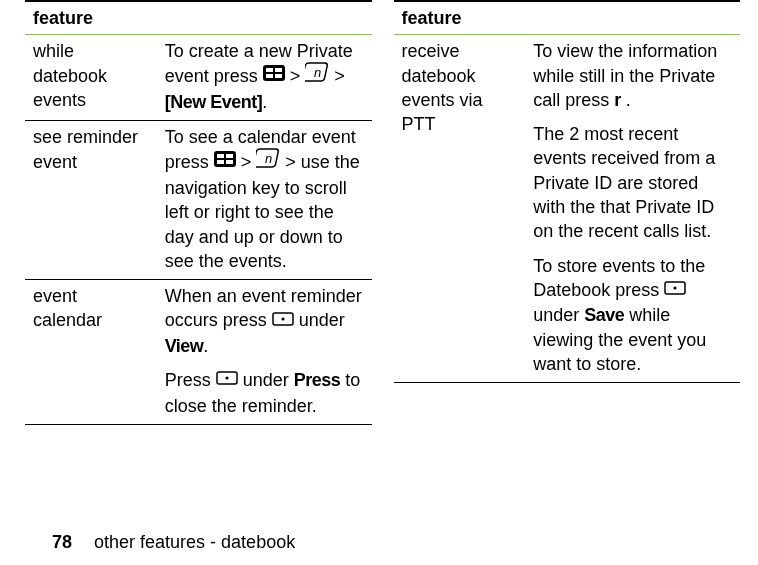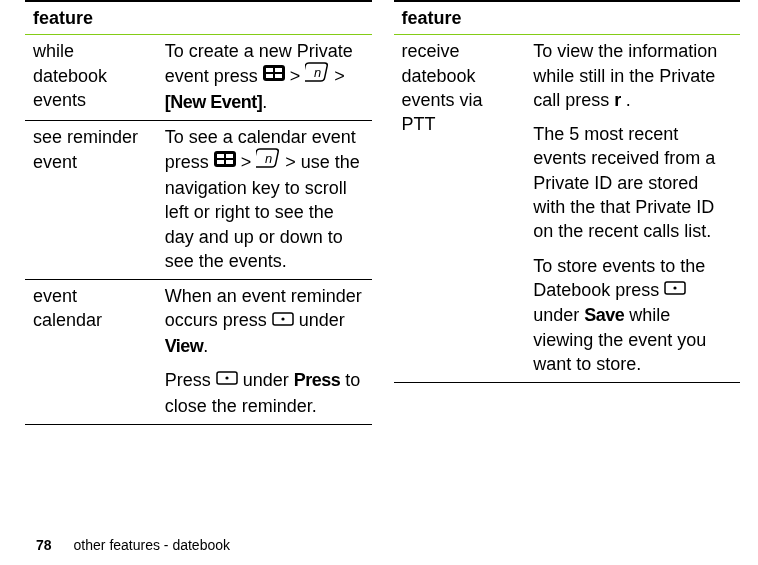--- a/index.html
+++ b/index.html
@@ -62,22 +62,22 @@
   }
   .icon {
     display: inline-block;
     vertical-align: middle;
     position: relative;
     top: -2px;
   }
   .footer {
     position: absolute;
     bottom: 12px;
-    left: 36px;
-    font-size: 14px;
+    left: 52px;
+    font-size: 18px;
   }
   .footer .pagenum {
     font-weight: 700;
     margin-right: 22px;
   }
   .para {
     margin: 0 0 10px 0;
   }
   .para:last-child {
     margin-bottom: 0;
@@ -166,21 +166,21 @@
           <tr>
         <th colspan="2">feature</th>
       </tr>
 
       <tr>
         <td class="name">receive datebook events via PTT</td>
         <td>
           <p class="para">
             <span>To view the information while still in the Private call press </span><span class="cond">r</span><span> .</span>
           </p>
-          <p class="para">The 5 most recent events received from a Private ID are stored with the that Private ID on the recent calls list.</p>
+          <p class="para">The 2 most recent events received from a Private ID are stored with the that Private ID on the recent calls list.</p>
           <p class="para">
             <span>To store events to the Datebook press </span><span class="icon"><svg width="22" height="14">
                     <use href="#softkey-icon"></use>
                   </svg></span><span> under </span><span class="cond">Save</span><span> while viewing the event you want to store.</span>
           </p>
         </td>
       </tr>
     </tbody>
       </table>
   </div>

